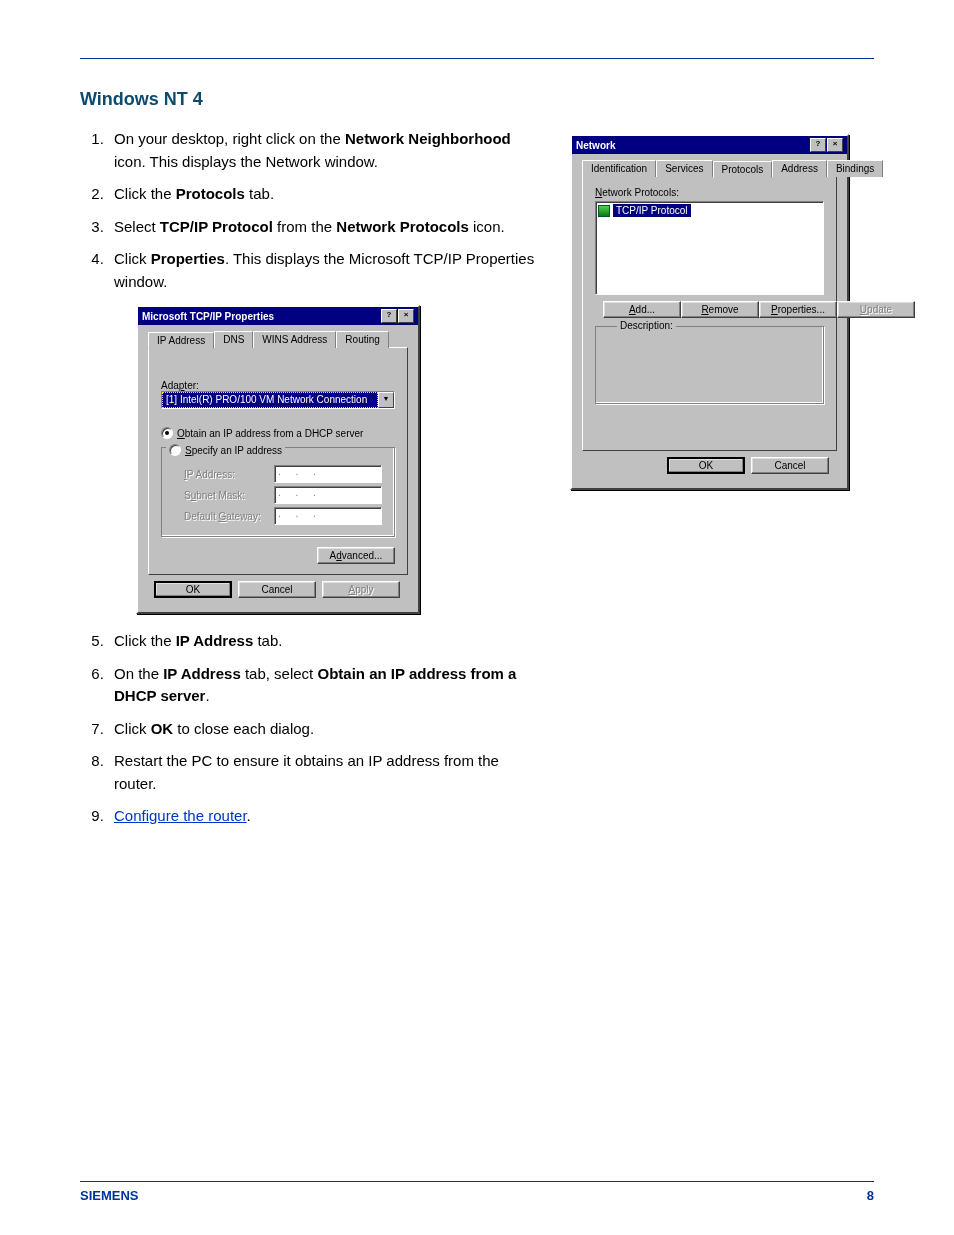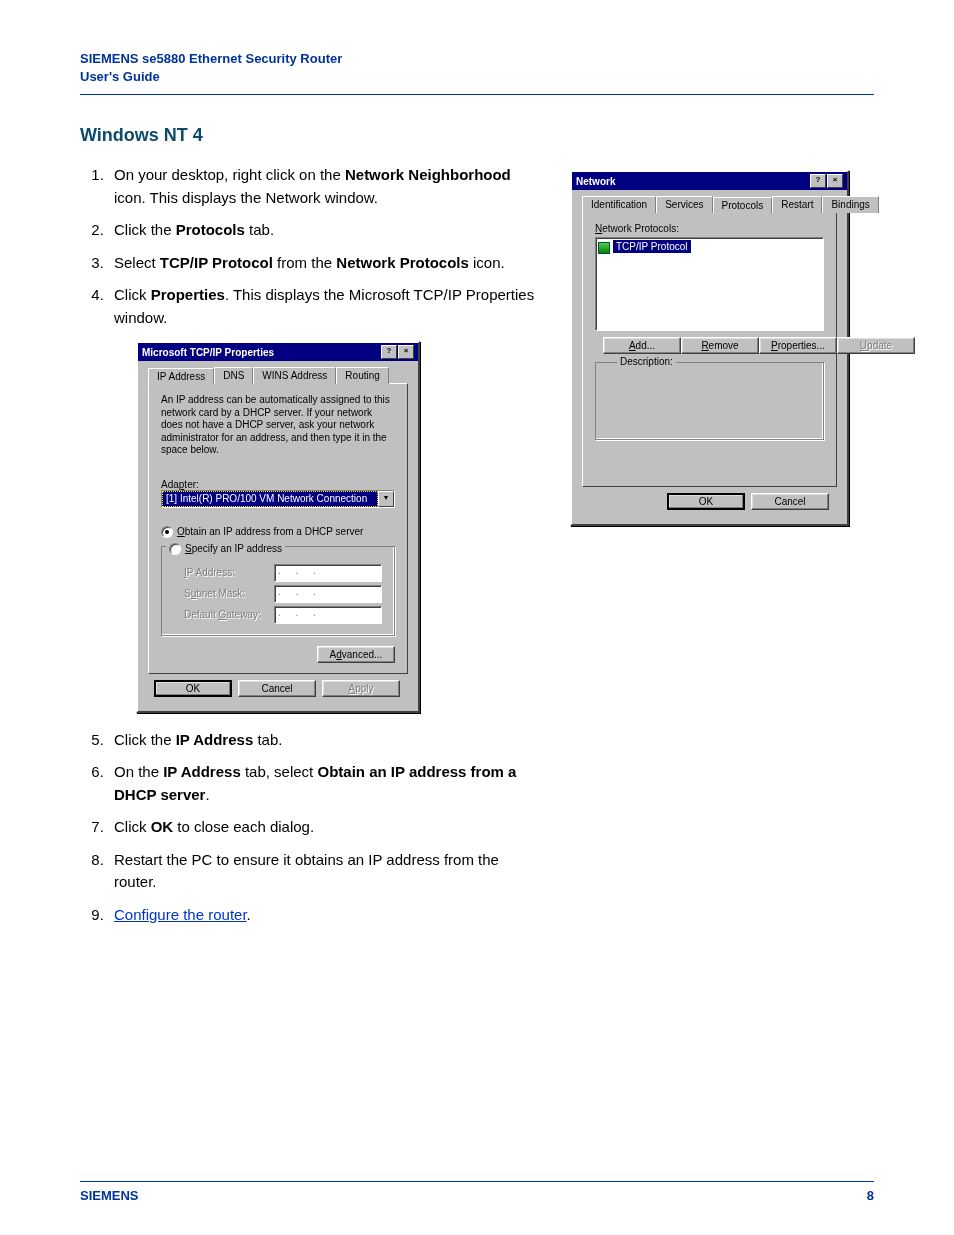--- a/index.html
+++ b/index.html
@@ -198,24 +198,20 @@
     background: linear-gradient(#4fd24f,#0a7a0a);
     border: 1px solid #053; margin-right: 3px; vertical-align: middle;
   }
 </style>
 </head>
 <body>
 
 <div class="page-inner">
 
   <div class="header">
-    <div class="header-left">
-      <div>SIEMENS se5880 Ethernet Security Router</div>
-      <div>User's Guide</div>
-    </div>
   </div>
 
   <div class="section-title">Windows NT 4</div>
 
   <div class="content-row">
     <div class="left-col">
       <ol class="steps">
         <li>
           <span>On your desktop, right click on the </span><b>Network Neighborhood</b><span> icon. This displays the Network window.</span>
         </li>
@@ -239,21 +235,20 @@
           </div>
         </div>
         <div class="dlg-body">
           <div class="tabs">
             <div class="tab active">IP Address</div>
             <div class="tab">DNS</div>
             <div class="tab">WINS Address</div>
             <div class="tab">Routing</div>
           </div>
           <div class="tab-panel">
-            <div style="font-size:10px; line-height:1.25;">An IP address can be automatically assigned to this network card by a DHCP server. If your network does not have a DHCP server, ask your network administrator for an address, and then type it in the space below.</div>
 
             <div style="margin-top:22px; font-size:10px;">Ada<span class="u">p</span>ter:</div>
             <div class="combo">
               <span class="val">[1] Intel(R) PRO/100 VM Network Connection</span>
               <div class="drop">▼</div>
             </div>
 
             <div style="margin-top:18px;">
               <div class="radio-row">
                 <span class="radio checked"></span>
@@ -315,21 +310,21 @@
         <div class="title-btns">
           <div class="title-btn">?</div>
           <div class="title-btn">×</div>
         </div>
       </div>
       <div class="dlg-body">
         <div class="tabs">
           <div class="tab">Identification</div>
           <div class="tab">Services</div>
           <div class="tab active">Protocols</div>
-          <div class="tab">Restart</div>
+          <div class="tab">Address</div>
           <div class="tab">Bindings</div>
         </div>
         <div class="tab-panel">
           <div style="font-size:10px; margin-bottom:3px;"><span class="u">N</span><span>etwork Protocols:</span></div>
           <div class="sunken listbox">
             <div>
               <span class="green-icon"></span><span class="sel-item">TCP/IP Protocol</span>
             </div>
           </div>
           <div style="display:flex; margin-top:6px;margin-left:8px;">

